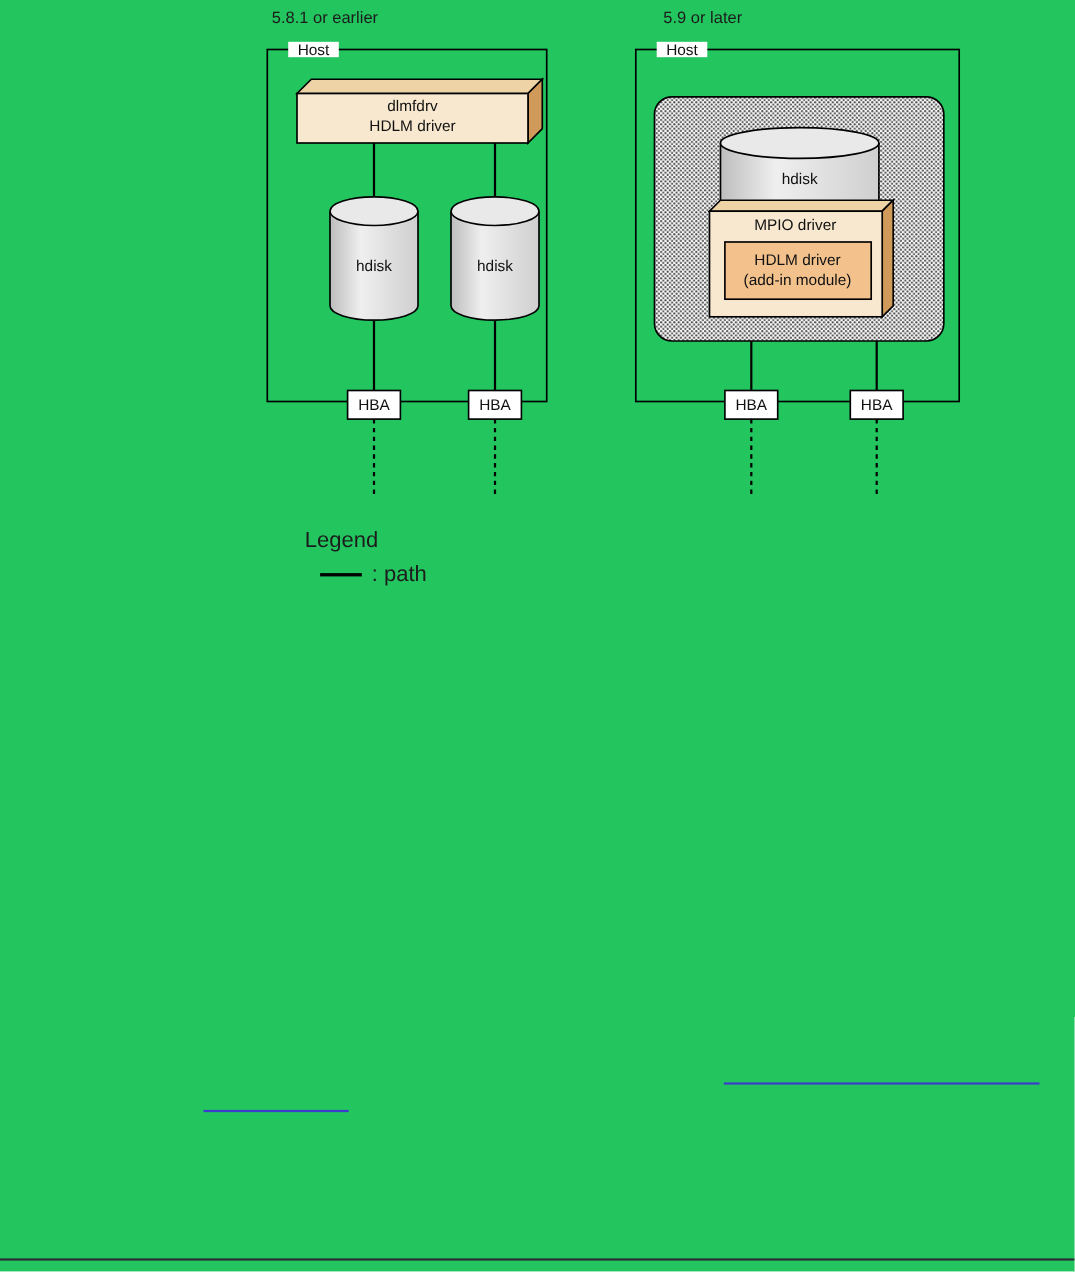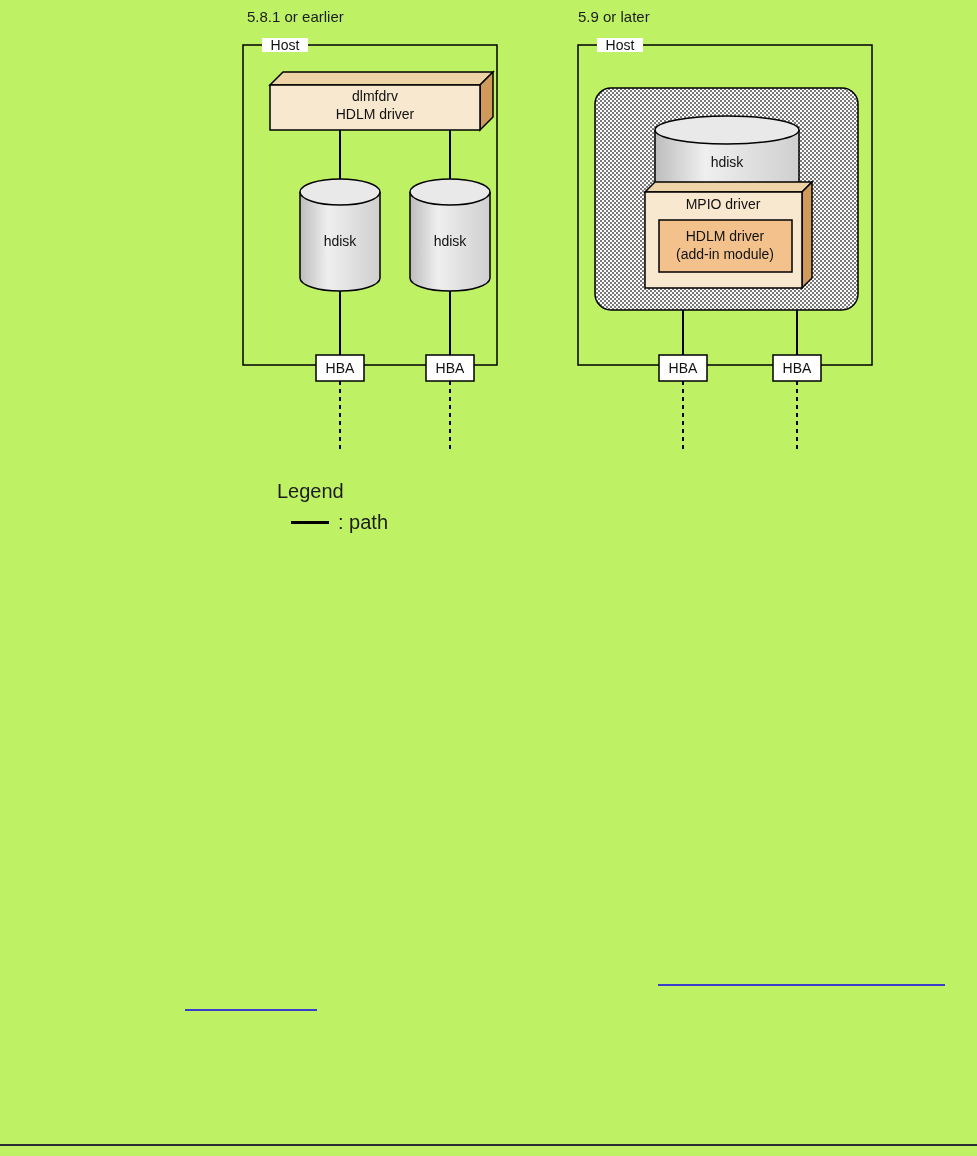--- a/index.html
+++ b/index.html
@@ -1,20 +1,20 @@
 <!DOCTYPE html>
 <html><head>
 <meta charset="utf-8">
 <style>
   html, body { margin: 0; padding: 0; background: #ffffff; }
   .canvas {
     position: relative;
     width: 977px;
     height: 1156px;
-    background: #bef264;
+    background: #22c55e;
     font-family: "Liberation Sans", sans-serif;
     overflow: hidden;
   }
   .diagram-title {
     position: absolute;
     font-size: 15px;
     color: #1c1c1c;
     white-space: nowrap;
   }
   svg.diagram { position: absolute; left: 0; top: 0; }
@@ -59,21 +59,21 @@
     height: 2px;
     background: #2c2c36;
   }
 </style>
 </head>
 <body>
 
 <div class="canvas">
 
   <div class="diagram-title" style="left:247px; top:8px;">5.8.1 or earlier</div>
-  <div class="diagram-title" style="left:578px; top:8px;">5.9 or later</div>
+  <div class="diagram-title" style="left:603px; top:8px;">5.9 or later</div>
 
   <svg class="diagram" width="977" height="470" viewBox="0 0 977 470" xmlns="http://www.w3.org/2000/svg">
     <defs>
       <linearGradient id="cylGrad" x1="0" y1="0" x2="1" y2="0">
         <stop offset="0" stop-color="#bdbdbd"></stop>
         <stop offset="0.35" stop-color="#efefef"></stop>
         <stop offset="1" stop-color="#cfcfcf"></stop>
       </linearGradient>
       <pattern id="dots" width="4" height="4" patternUnits="userSpaceOnUse">
         <rect width="4" height="4" fill="#fcfcfc"></rect>

